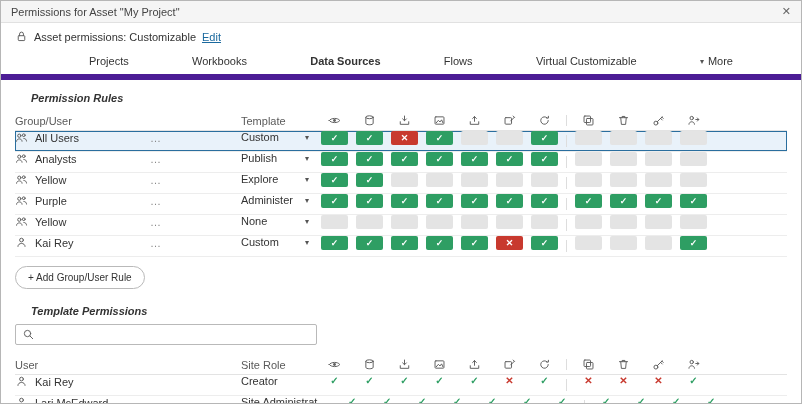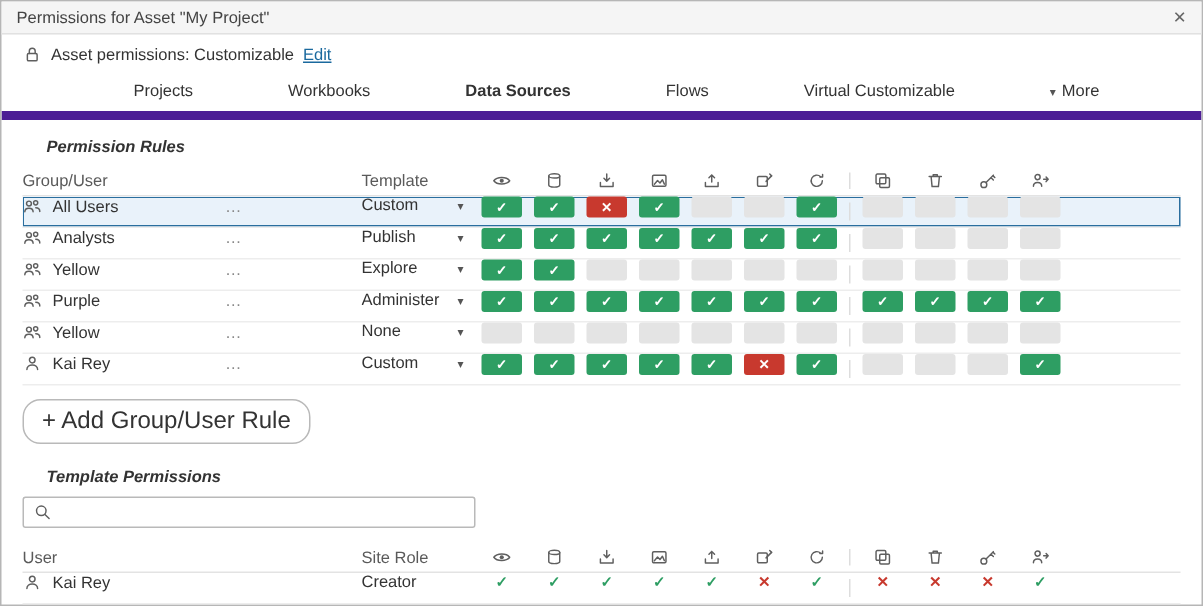--- a/index.html
+++ b/index.html
@@ -65,21 +65,21 @@
   .pcell.x { background:#c8392e; }
   .pcell.none { background:#e4e4e4; }
 
   .mark { font-size:10px; font-weight:bold; }
   .mark.check { color:#2e9e63; }
   .mark.x { color:#c8392e; }
 
   .add-btn {
     margin:9px 0 12px; padding:5px 12px;
     border:1px solid #b9b9b9; background:#fff; border-radius:12px;
-    font-family:inherit; font-size:16px; color:#333; cursor:pointer;
+    font-family:inherit; font-size:10px; color:#333; cursor:pointer;
   }
 
   .search {
     display:flex; align-items:center; gap:6px;
     width:302px; height:21px; border:1px solid #b9b9b9; border-radius:2px;
     padding:0 6px; margin:2px 0 10px; background:#fff;
   }
   .search input {
     border:none; outline:none; flex:1; font-family:inherit; font-size:11px; color:#333; background:transparent;
   }

